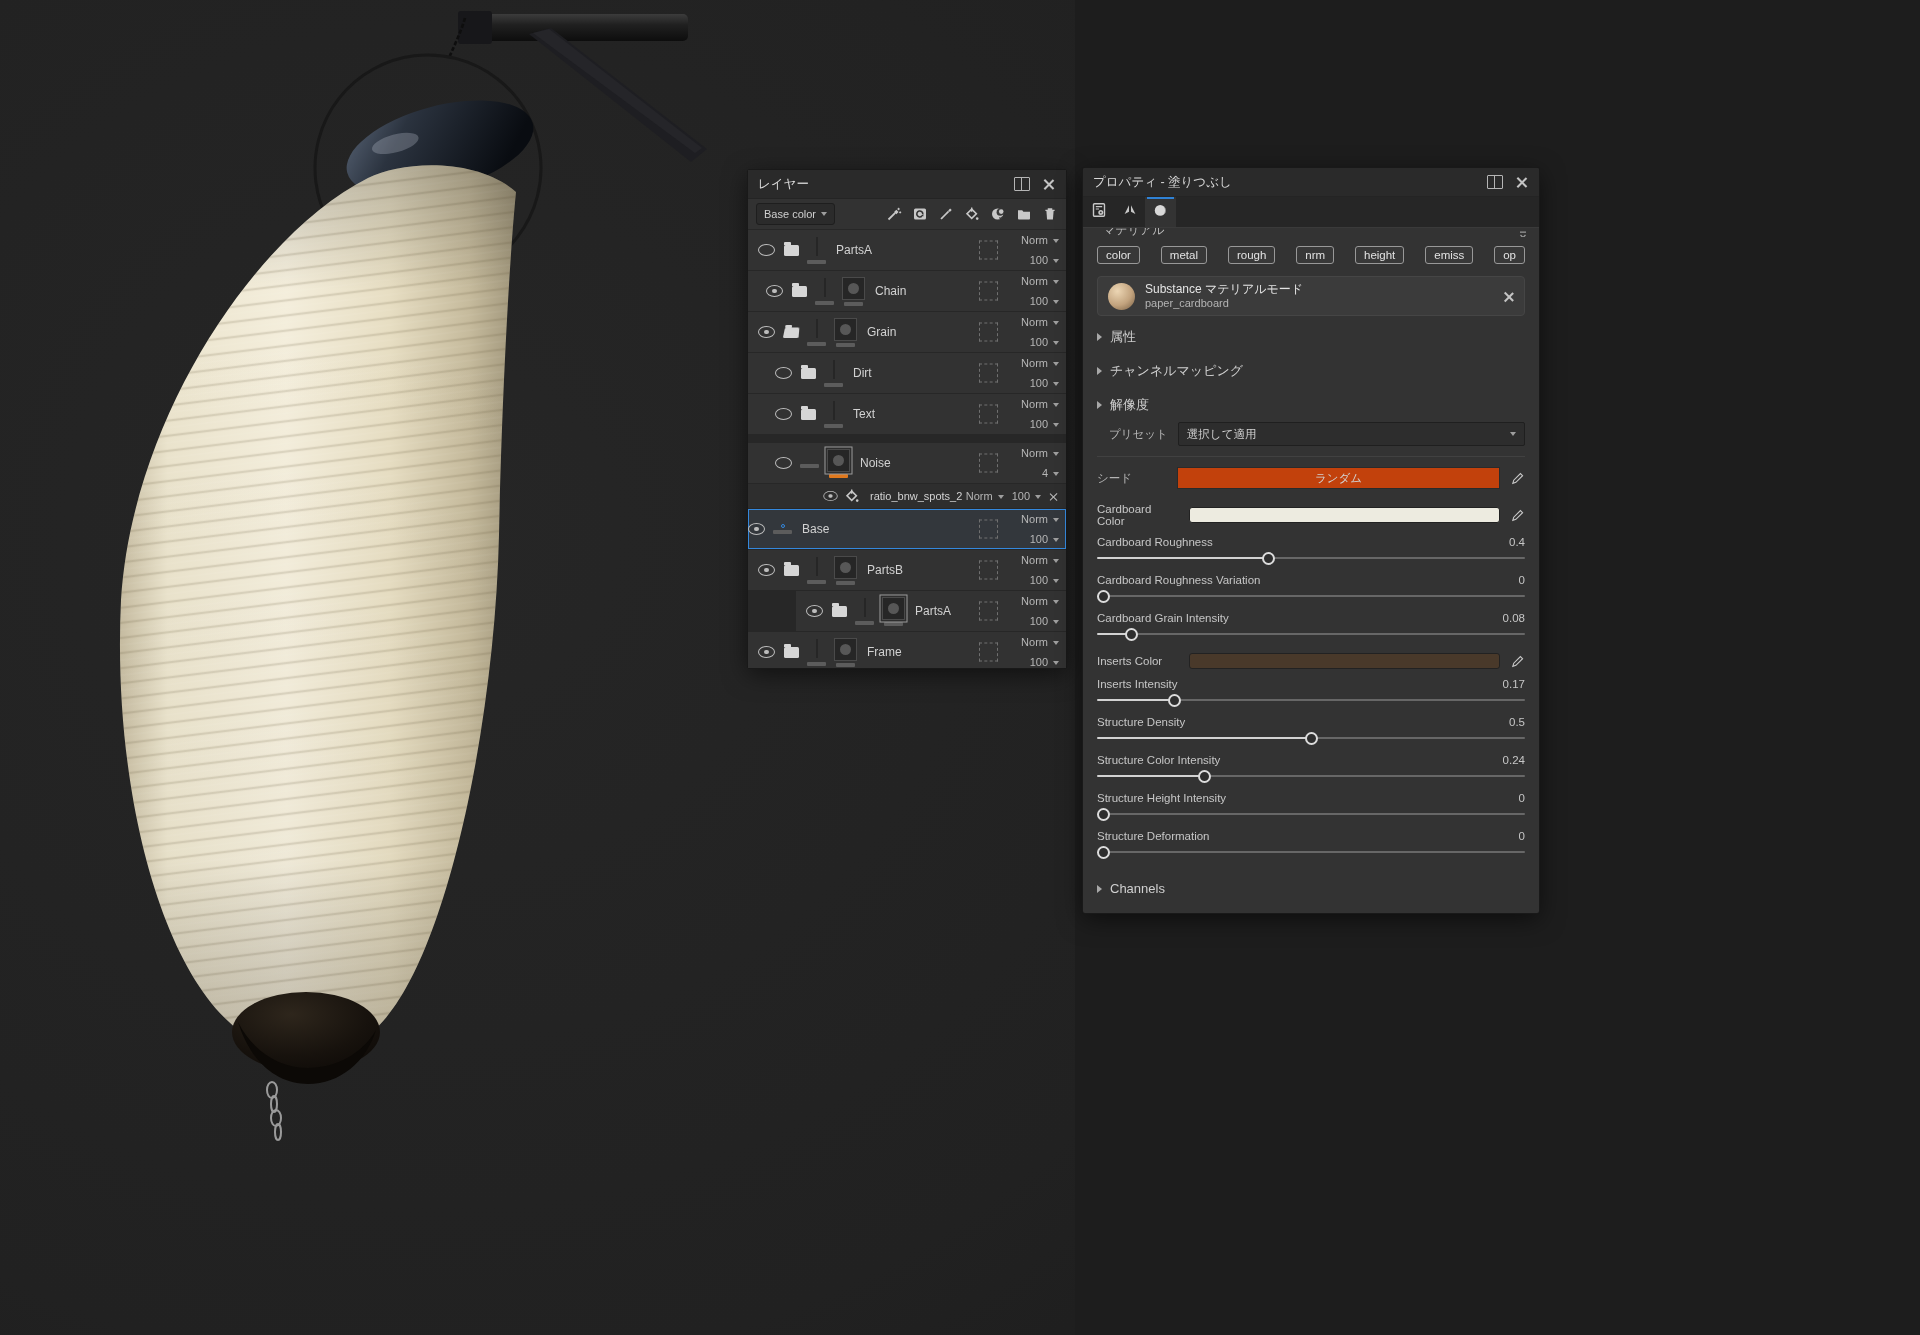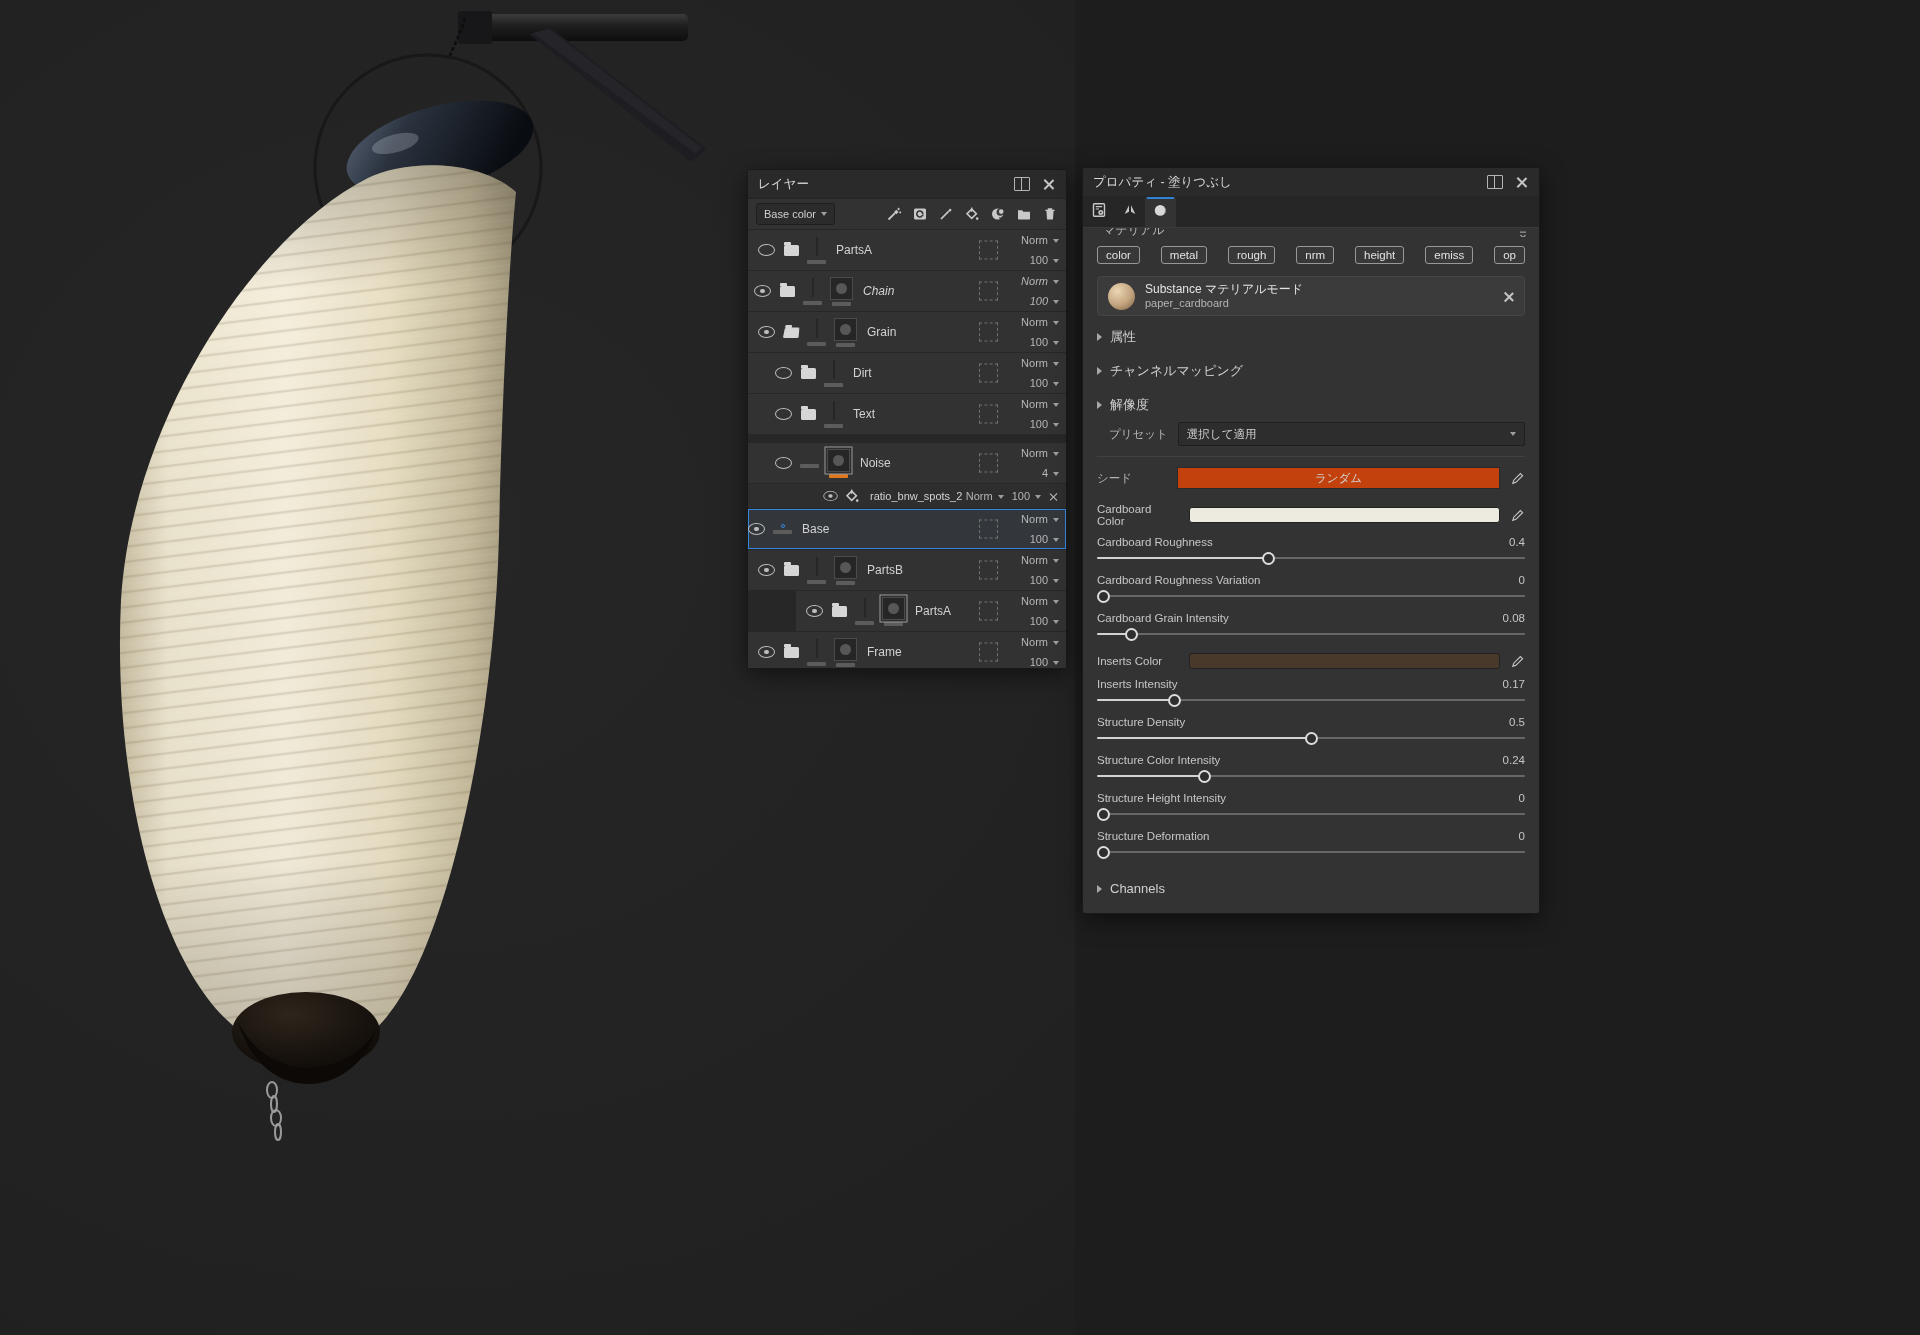--- a/index.html
+++ b/index.html
@@ -274,21 +274,21 @@
           <span class="thumbwrap"><span class="thumb checker"></span></span>
           <span class="bar"></span>
         </span>
         <span class="lname">PartsA</span>
         <span class="dsq"></span>
         <div class="rright">
           <span class="rr"><span>Norm</span><span class="chev"></span></span>
           <span class="rr"><span>100</span><span class="chev"></span></span>
         </div>
       </div>
-      <div class="lrow" style="padding-left: 6px; font-style: italic;">
+      <div class="lrow" style="padding-left: 18px;">
         <span class="eye on"></span>
         <span class="folder"></span>
         <span class="cell">
           <span class="thumbwrap"><span class="thumb checker"></span></span>
           <span class="bar"></span>
         </span>
         <span class="cell">
           <span class="mask"></span>
           <span class="bar"></span>
         </span>

